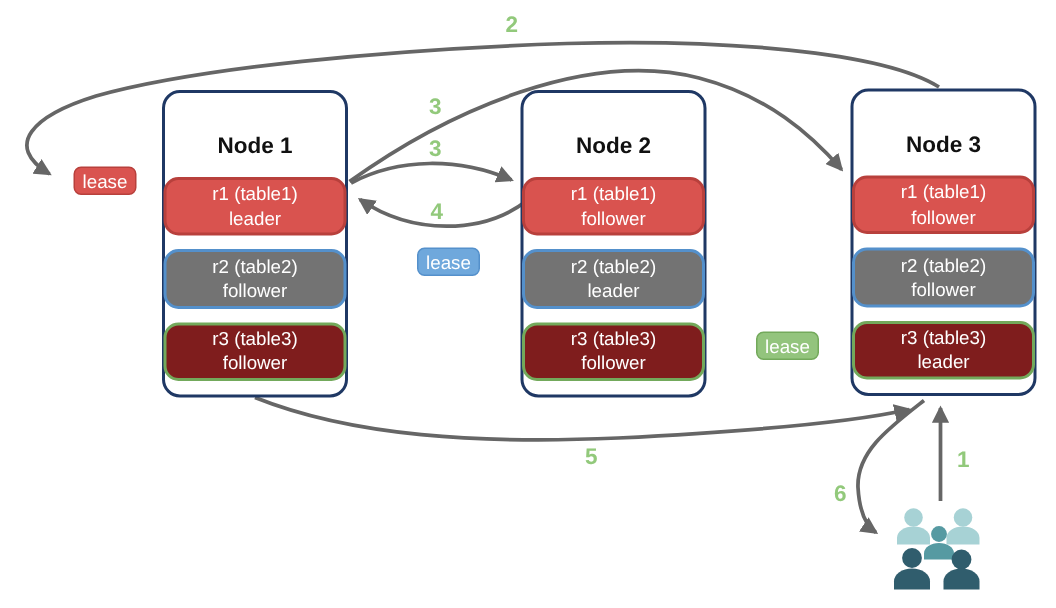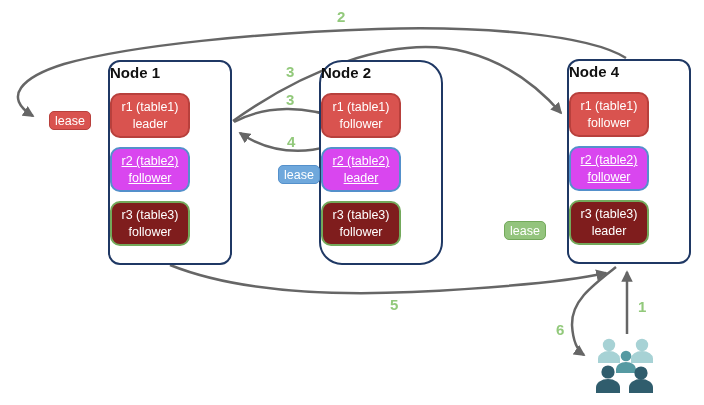--- a/index.html
+++ b/index.html
@@ -5,35 +5,35 @@
   html,body { margin:0; padding:0; background:#ffffff; }
   .canvas {
     position:relative; width:704px; height:405px; background:#ffffff;
     font-family:"Liberation Sans", sans-serif; overflow:hidden;
   }
   svg.layer { position:absolute; left:0; top:0; width:704px; height:405px; }
 
   .node {
     position:absolute; width:124px; height:205px; box-sizing:border-box;
     background:#ffffff; border:2px solid #1f3864; border-radius:12px;
-    display:flex; flex-direction:column; align-items:flex-start; padding-top:0;
+    display:flex; flex-direction:column; align-items:center; padding-top:25px;
   }
   #node1 { left:108px; top:60px; }
-  #node2 { left:319px; top:60px;border-radius:23px; }
+  #node2 { left:347px; top:60px; }
   #node3 { left:567px; top:59px; }
   .node-title { font-size:15px; font-weight:bold; color:#111; height:22px; line-height:22px; margin-bottom:9px; }
 
   .replica {
-    width:80px; height:45px; box-sizing:border-box; margin-bottom:9px;
+    width:122px; height:45px; box-sizing:border-box; margin-bottom:9px;
     border-radius:10px; border:2px solid transparent;
     display:flex; flex-direction:column; align-items:center; justify-content:center;
     color:#ffffff; font-size:12.5px; line-height:1.3; text-align:center;
   }
   .replica[data-color="red"]   { background:#d9534f; border-color:#b8403c; }
-  .replica[data-color="blue"]  { background:#d946ef; border-color:#5490cb;text-decoration:underline; }
+  .replica[data-color="blue"]  { background:#737373; border-color:#5490cb; }
   .replica[data-color="green"] { background:#7f1d1d; border-color:#73a95b; }
 
   .lease {
     position:absolute; width:42px; height:19px; box-sizing:border-box;
     border-radius:5px; border:1.5px solid transparent;
     display:flex; align-items:center; justify-content:center;
     color:#ffffff; font-size:12.5px;
   }
   .lease[data-color="red"]   { background:#d9534f; border-color:#b8403c; left:49px;  top:111px; }
   .lease[data-color="blue"]  { background:#6fa8dc; border-color:#5490cb; left:278px; top:165px; }
@@ -98,21 +98,21 @@
       <span>r2 (table2)</span>
       <span>leader</span>
     </div>
     <div class="replica" data-color="green">
       <span>r3 (table3)</span>
       <span>follower</span>
     </div>
   </div>
 
   <div class="node" id="node3">
-    <div class="node-title">Node 4</div>
+    <div class="node-title">Node 3</div>
     <div class="replica" data-color="red">
       <span>r1 (table1)</span>
       <span>follower</span>
     </div>
     <div class="replica" data-color="blue">
       <span>r2 (table2)</span>
       <span>follower</span>
     </div>
     <div class="replica" data-color="green">
       <span>r3 (table3)</span>

